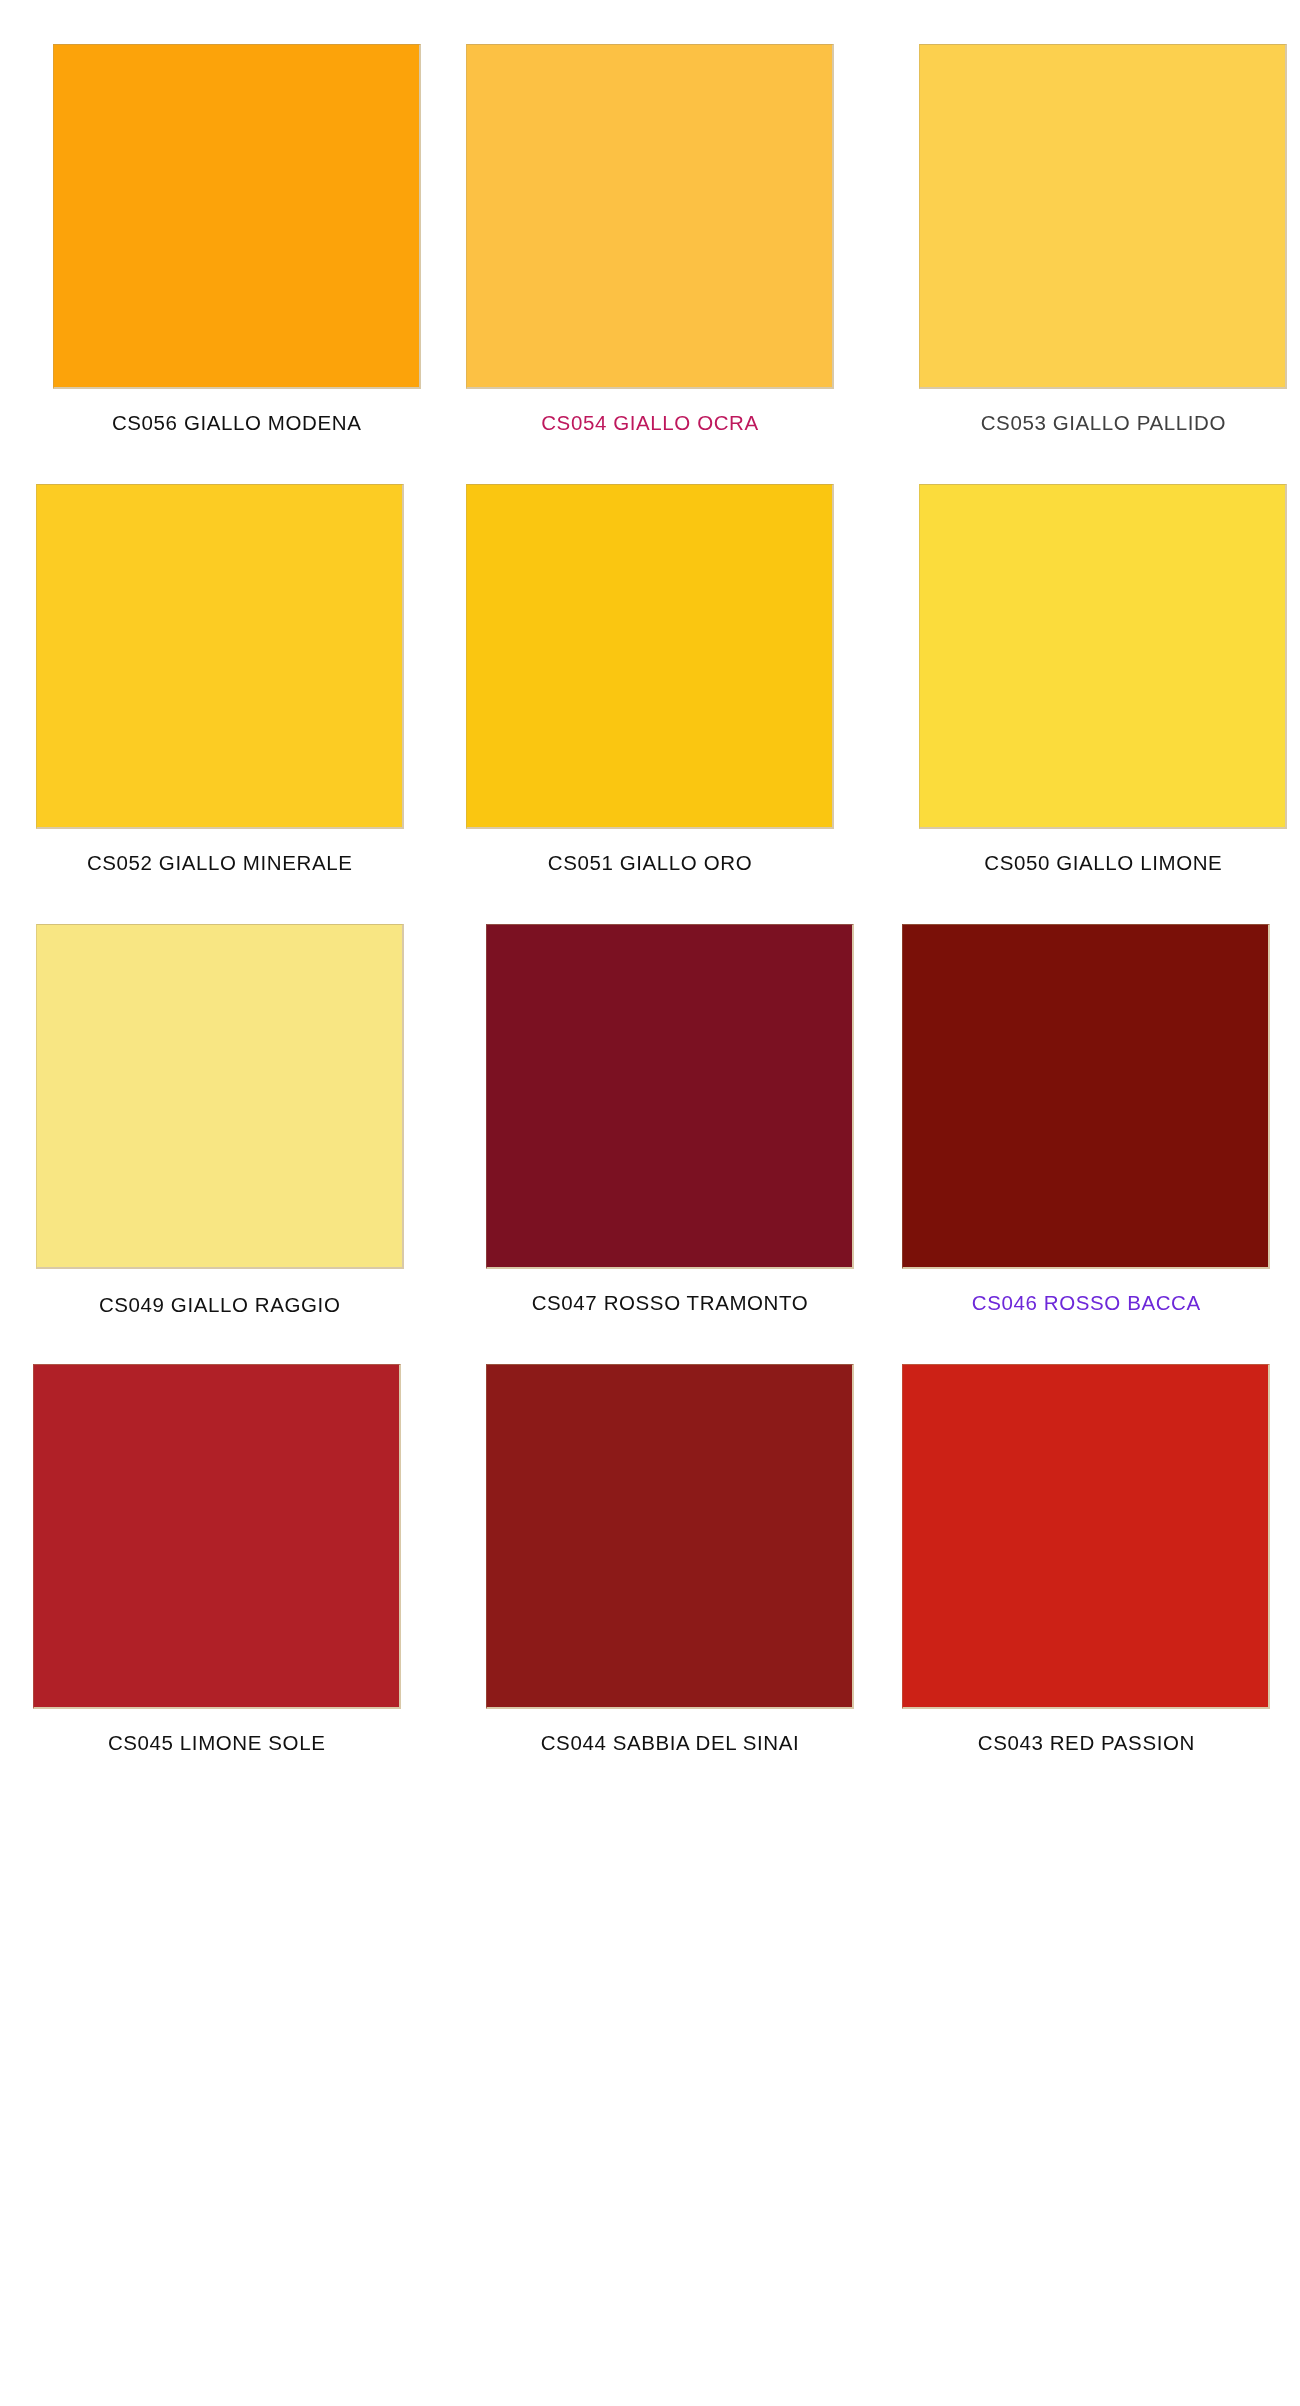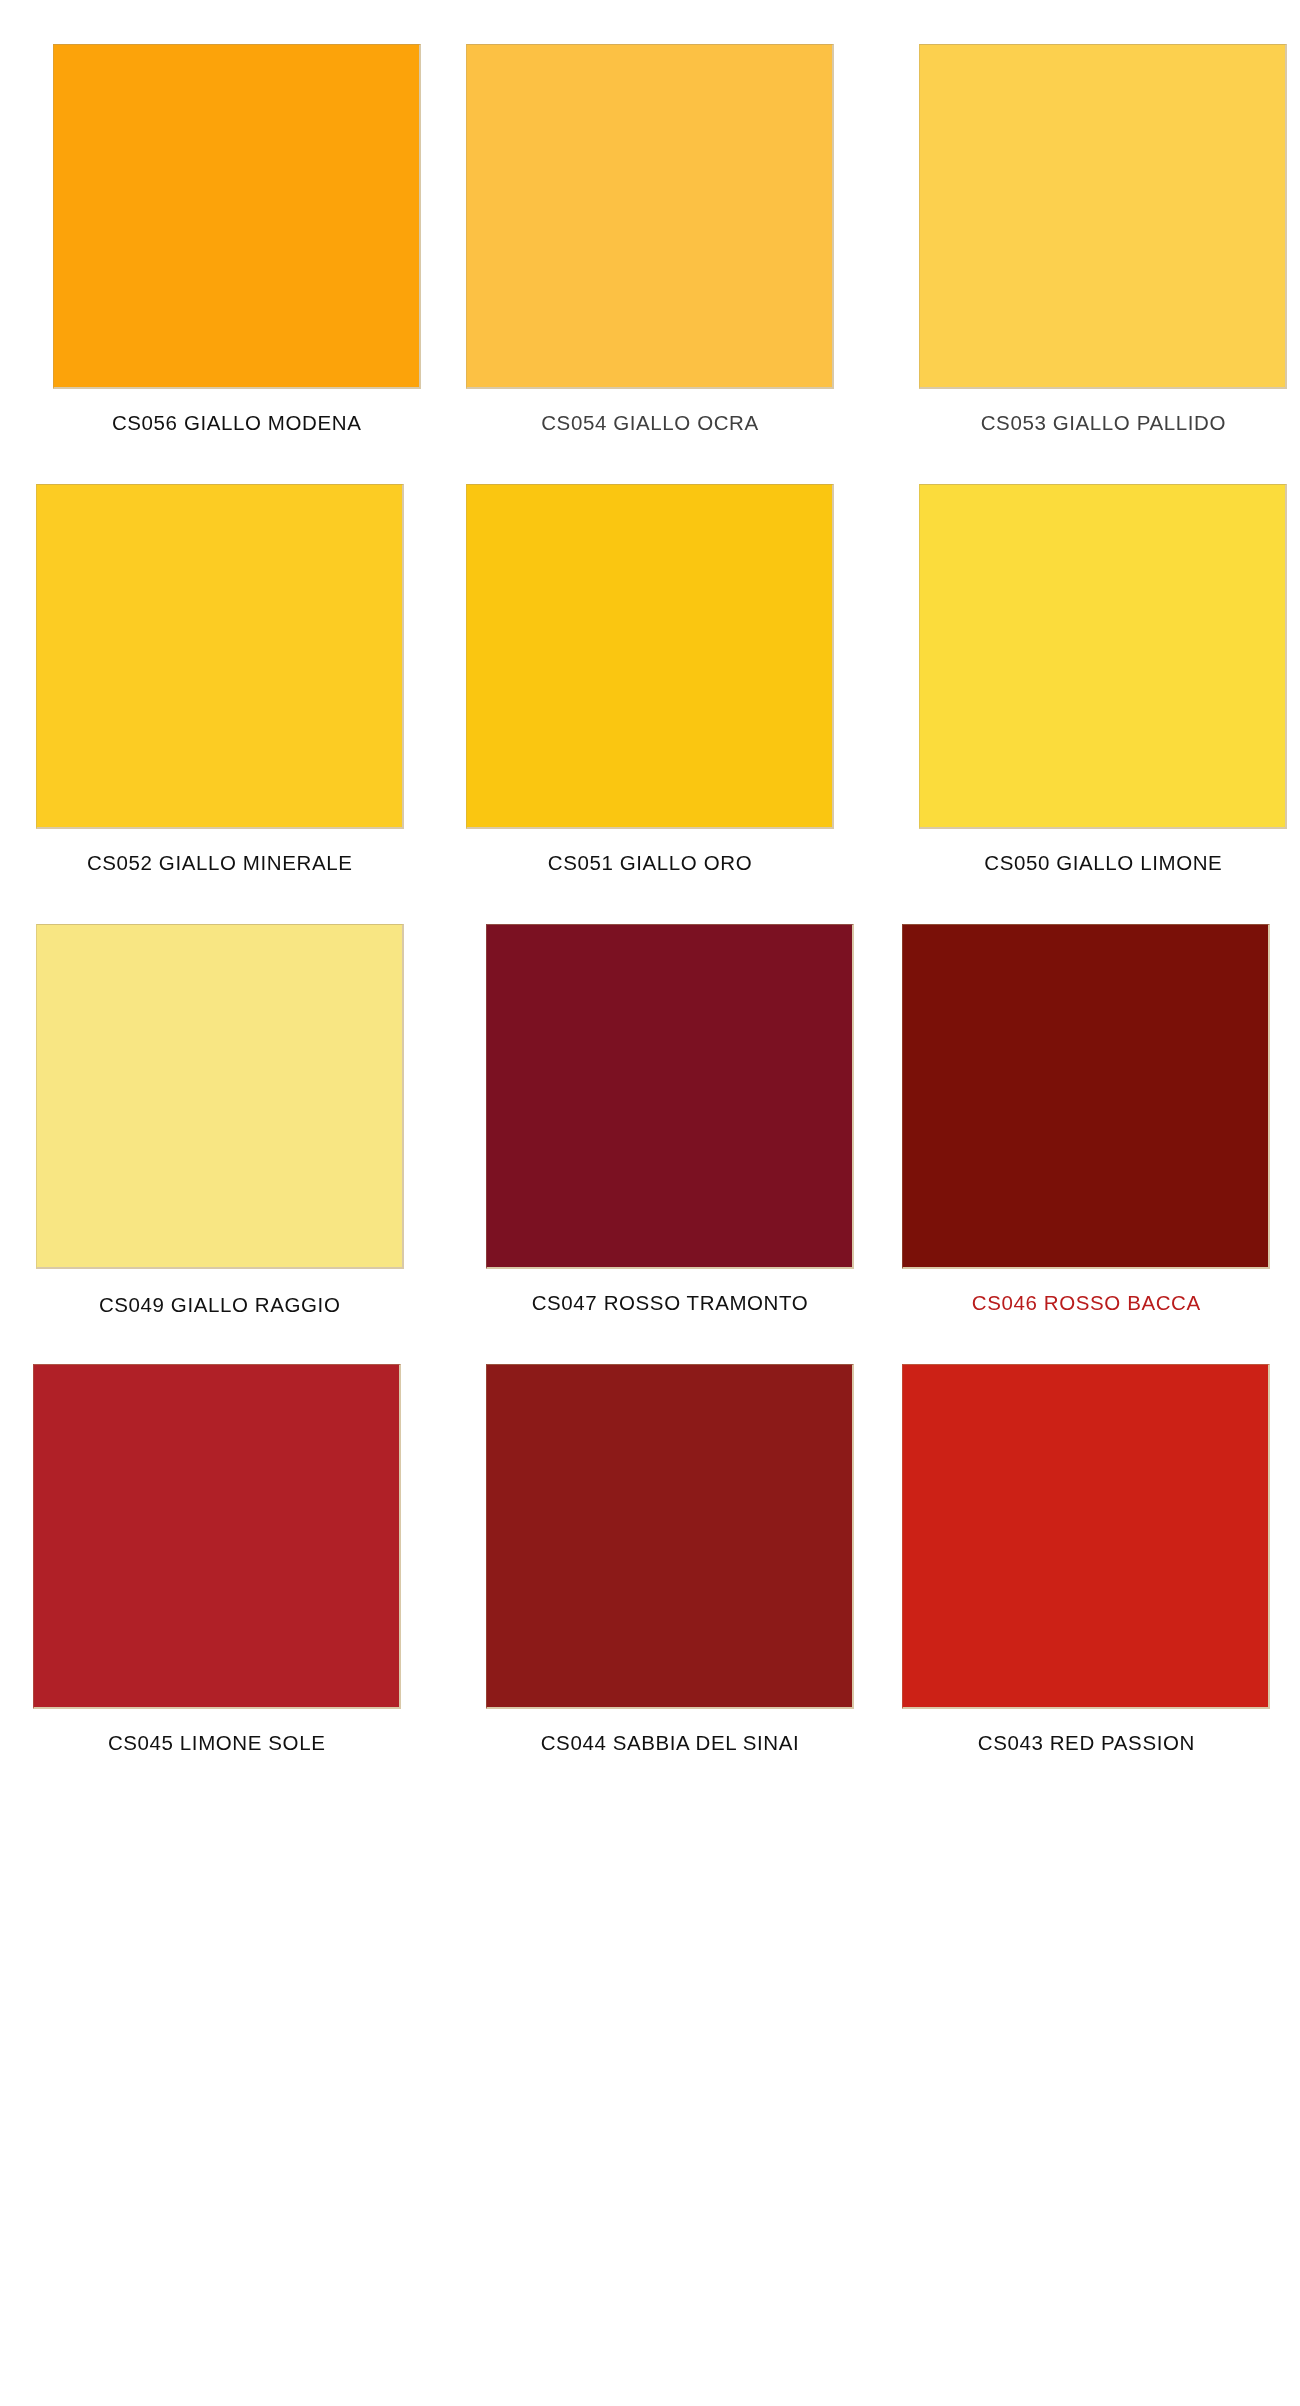--- a/index.html
+++ b/index.html
@@ -72,21 +72,21 @@
   <div class="swatch-grid">
 
     <div class="swatch-cell col-1">
       <div class="swatch-chip" style="background-color: rgb(252, 163, 10); border-right-color: rgb(217, 201, 168); border-bottom-color: rgb(217, 201, 168);"></div>
       <div class="swatch-label" style="color: rgb(17, 17, 17);">CS056 GIALLO MODENA</div>
     </div>
 
 
     <div class="swatch-cell col-3">
       <div class="swatch-chip" style="background-color: rgb(252, 193, 68); border-right-color: rgb(217, 201, 168); border-bottom-color: rgb(217, 201, 168);"></div>
-      <div class="swatch-label" style="color: #404040;">CS054 GIALLO OCRA</div>
+      <div class="swatch-label" style="color: #be185d;">CS054 GIALLO OCRA</div>
     </div>
 
     <div class="swatch-cell col-1">
       <div class="swatch-chip" style="background-color: rgb(252, 208, 78); border-right-color: rgb(217, 201, 168); border-bottom-color: rgb(217, 201, 168);"></div>
       <div class="swatch-label" style="color: #404040;">CS053 GIALLO PALLIDO</div>
     </div>
 
     <div class="swatch-cell col-2">
       <div class="swatch-chip" style="background-color: rgb(252, 204, 35); border-right-color: rgb(217, 201, 168); border-bottom-color: rgb(217, 201, 168);"></div>
       <div class="swatch-label" style="color: rgb(17, 17, 17);">CS052 GIALLO MINERALE</div>
@@ -108,21 +108,21 @@
     </div>
 
 
     <div class="swatch-cell col-1">
       <div class="swatch-chip" style="background-color: rgb(123, 17, 34); border-right-color: rgb(217, 201, 168); border-bottom-color: rgb(217, 201, 168);"></div>
       <div class="swatch-label" style="color: rgb(17, 17, 17);">CS047 ROSSO TRAMONTO</div>
     </div>
 
     <div class="swatch-cell col-2">
       <div class="swatch-chip" style="background-color: rgb(122, 16, 8); border-right-color: rgb(217, 201, 168); border-bottom-color: rgb(217, 201, 168);"></div>
-      <div class="swatch-label" style="color: #b91c1c;">CS046 ROSSO BACCA</div>
+      <div class="swatch-label" style="color: #6d28d9;">CS046 ROSSO BACCA</div>
     </div>
 
     <div class="swatch-cell col-3">
       <div class="swatch-chip" style="background-color: rgb(176, 32, 39); border-right-color: rgb(217, 201, 168); border-bottom-color: rgb(217, 201, 168);"></div>
       <div class="swatch-label" style="color: rgb(17, 17, 17);">CS045 LIMONE SOLE</div>
     </div>
 
     <div class="swatch-cell col-1">
       <div class="swatch-chip" style="background-color: rgb(140, 26, 24); border-right-color: rgb(217, 201, 168); border-bottom-color: rgb(217, 201, 168);"></div>
       <div class="swatch-label" style="color: rgb(17, 17, 17);">CS044 SABBIA DEL SINAI</div>

